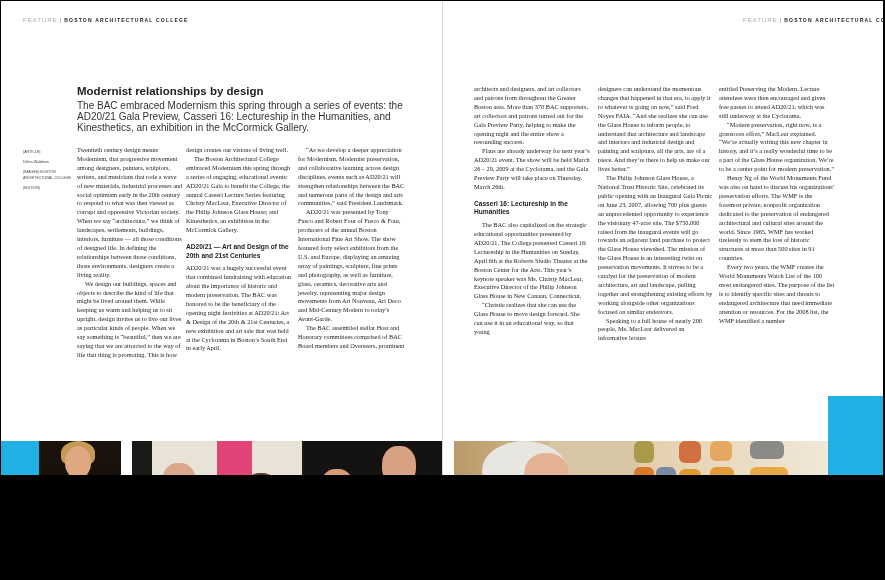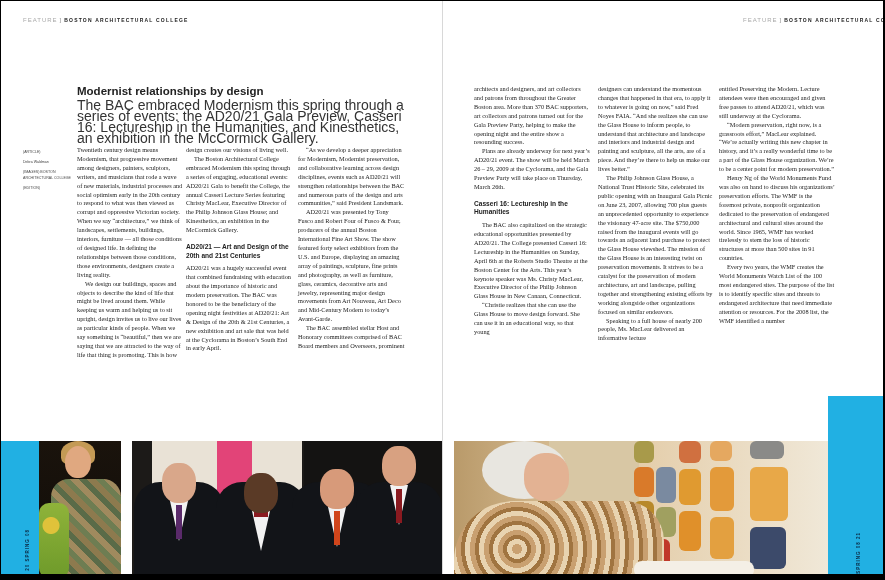--- a/index.html
+++ b/index.html
@@ -1,26 +1,26 @@
 <!DOCTYPE html>
 <html><head>
 <meta charset="utf-8">
 <style>
   html, body { margin:0; padding:0; }
   body { width:885px; height:580px; background:#000; position:relative; overflow:hidden; font-family:"Liberation Serif", serif; }
-  .spread { position:absolute; left:1px; top:1px; width:882px; height:573px; background:#fff; overflow:hidden; }
+  .spread { position:absolute; left:1px; top:1px; width:882px; height:474px; background:#fff; overflow:hidden; }
   .gutter { position:absolute; left:441px; top:0; width:1px; height:577px; background:#d8d8d8; }
   .running-head { position:absolute; top:16px; font-family:"Liberation Sans", sans-serif; font-size:6px; letter-spacing:1px; color:#999; white-space:nowrap; }
   .running-head .feat { color:#aaa; }
   .running-head .bracket { color:#888; margin:0 2px; }
   .running-head .pub { color:#222; font-weight:bold; font-size:5px; letter-spacing:1.2px; }
   .rh-left { left:22px; }
   .rh-right { left:742px; }
   .title { position:absolute; left:76px; top:84px; font-family:"Liberation Sans", sans-serif; font-weight:bold; font-size:11.5px; color:#222; }
-  .dek { position:absolute; left:76px; top:99px; width:330px; font-family:"Liberation Sans", sans-serif; font-size:14px; line-height:11px; color:#333; }
+  .dek { position:absolute; left:76px; top:99px; width:330px; font-family:"Liberation Sans", sans-serif; font-size:10px; line-height:11px; color:#333; }
   .credits { position:absolute; left:22px; top:148px; width:52px; font-family:"Liberation Sans", sans-serif; font-size:3.6px; line-height:6px; color:#444; }
   .credits div { margin-bottom:4px; }
   .col { position:absolute; font-size:6.3px; line-height:8.9px; color:#222; text-align:left; }
   .col p { margin:0; text-indent:8px; }
   .col p.first { text-indent:0; }
   .col h3 { font-family:"Liberation Sans", sans-serif; font-size:6.6px; font-weight:bold; margin:8px 0 4px 0; line-height:8.6px; color:#222; }
   .c1 { left:76px; top:145px; width:106px; }
   .c2 { left:185px; top:145px; width:107px; }
   .c3 { left:297px; top:145px; width:107px; }
   .c4 { left:473px; top:84px; width:116px; }

